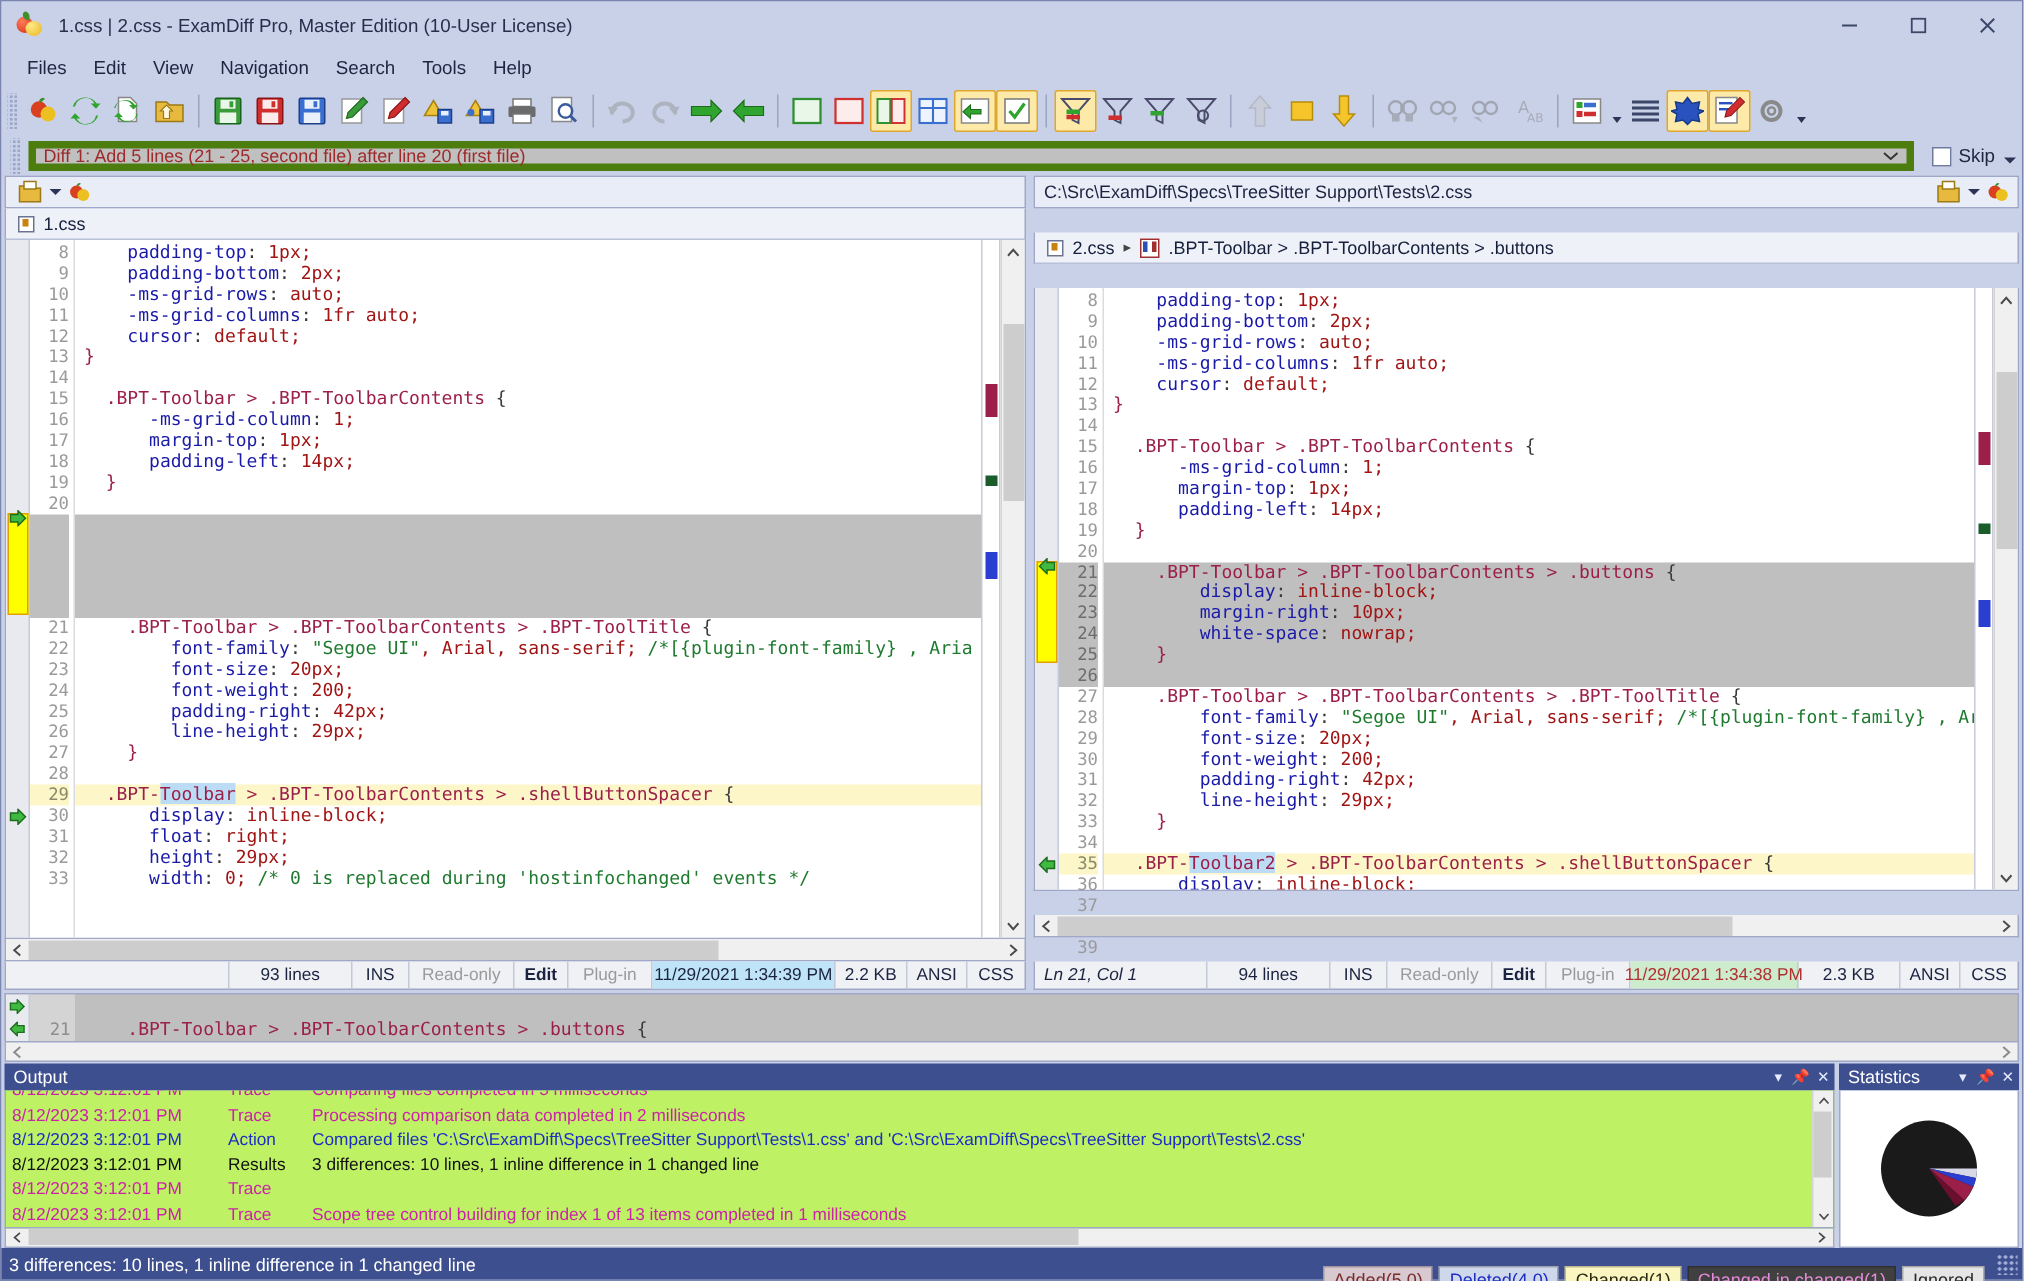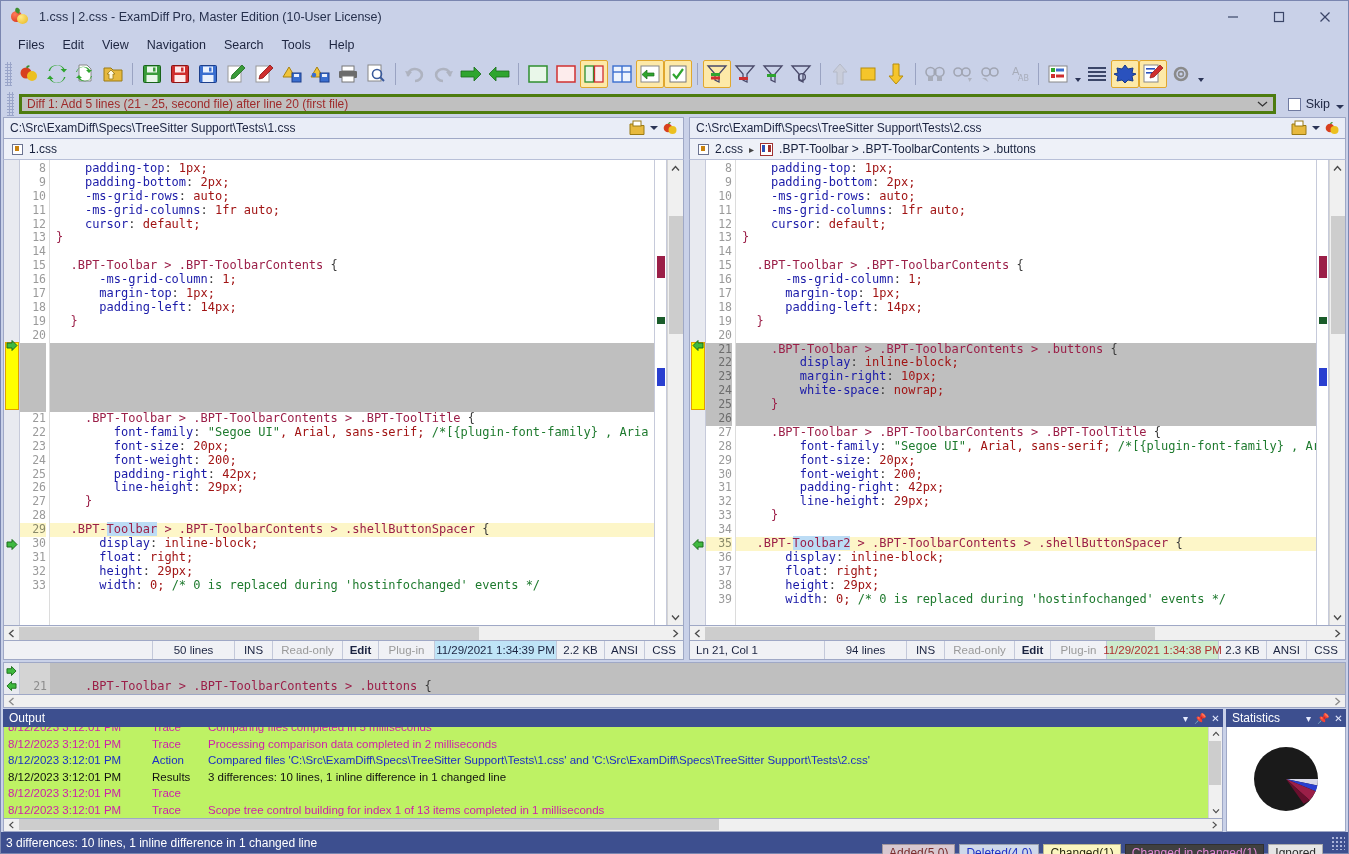--- a/index.html
+++ b/index.html
@@ -109,21 +109,21 @@
   
   .diffbar {
     height: 26px; flex: 0 0 26px;
     display: flex; align-items: center;
     padding: 0 4px 0 6px;
     background: #c9d1e8;
   }
   .diffbar .grip { margin-right: 5px; }
   .diff-combo {
     flex: 1 1 auto; height: 20px;
-    background: #c0c0c0; border: 3px solid #4d7c0f;
+    background: #c0c0c0; border: 5px solid #4d7c0f;
     display: flex; align-items: center;
     padding: 0 2px 0 5px; min-width: 0;
   }
   .diff-combo .txt {
     flex: 1 1 auto; font-size: 12px; color: #9e2a2a; white-space: nowrap;
     overflow: hidden; text-overflow: ellipsis;
   }
   .diff-combo .caret {
     width: 17px; height: 18px; display:flex;align-items:center;justify-content:center;
     color:#333; flex:0 0 17px;
@@ -141,21 +141,21 @@
   }
 
   
   .main {
     flex: 1 1 auto; display: flex; min-height: 0;
     background: #c9d1e8;
     padding: 0 2px;
   }
   .pane { display: flex; flex-direction: column; min-width: 0; }
   .pane-left { width: 681px; flex: 0 0 681px; }
-  .pane-right { flex: 1 1 auto; }
+  .pane-right { flex: 1 1 auto; gap: 16px; }
   .pane-gap { width: 5px; flex: 0 0 5px; }
 
   .path-row {
     height: 22px; flex: 0 0 22px;
     display: flex; align-items: center;
     background: #e9edf7; border: 1px solid #9fa8c6;
     padding: 0 3px 0 6px;
   }
   .path-text {
     flex: 1 1 auto; font-size: 12px; color: #1b2340;
@@ -266,21 +266,21 @@
   .fstatus {
     height: 19px; flex: 0 0 19px;
     display: flex; align-items: stretch;
     background: #f0f1f5; border: 1px solid #9fa8c6; border-top:none;
     font-size: 11.5px; color: #1b2340;
   }
   .fs-cell {
     display:flex; align-items:center; padding: 0 6px;
     border-right: 1px solid #c4c9da; white-space: nowrap;
   }
-  .fs-cell.grow { flex: 1 1 auto; }
+  .fs-cell.grow { flex: 1 1 auto; font-style: italic; }
   .fs-cell.dim { color: #9a9a9a; }
   .fs-cell.hl-blue { background: #bfe4f7; }
   .fs-cell.hl-green { background: #cdebcd; color: #b03030; }
   .fs-cell.last { border-right: none; }
 
   
   .scopebar {
     flex: 0 0 48px; display:flex; flex-direction:column;
     background: #c9d1e8; padding: 2px 2px 0 2px;
   }
@@ -704,21 +704,20 @@
       <div class="skip-box"></div>
       <div class="skip-label">Skip</div>
       <div class="skip-caret"></div>
     </div>
   </div>
 
   <div class="main">
 
     <div class="pane pane-left">
       <div class="path-row">
-        <div class="path-text">C:\Src\ExamDiff\Specs\TreeSitter Support\Tests\1.css</div>
         <div class="path-icon">
           <svg width="16" height="16" viewBox="0 0 16 16">
             <path d="M1 4 h6 l1.5 1.5 h6.5 v9 h-14Z" fill="#e7b93e" stroke="#9a7a14"></path>
             <rect x="4" y="1" width="8" height="5" fill="#fff" stroke="#9a7a14"></rect>
           </svg>
         </div>
         <div class="path-caret">
             <i></i>
           </div>
         <div class="path-icon">
@@ -847,21 +846,21 @@
         </div>
         <div class="hs-btn">
           <svg width="7" height="9" viewBox="0 0 7 9">
               <path d="M1.5 1 L5.5 4.5 L1.5 8" fill="none" stroke="#4a4a4a" stroke-width="1.3"></path>
             </svg>
         </div>
       </div>
 
       <div class="fstatus">
         <div class="fs-cell grow"></div>
-        <div class="fs-cell" style="width:82px;justify-content:center">50 lines</div>
+        <div class="fs-cell" style="width:82px;justify-content:center">93 lines</div>
         <div class="fs-cell" style="width:38px;justify-content:center">INS</div>
         <div class="fs-cell dim" style="width:70px;justify-content:center">Read-only</div>
         <div class="fs-cell" style="width:36px;justify-content:center;font-weight:bold">Edit</div>
         <div class="fs-cell dim" style="width:56px;justify-content:center">Plug-in</div>
         <div class="fs-cell hl-blue" style="width:122px;justify-content:center">11/29/2021 1:34:39 PM</div>
         <div class="fs-cell" style="width:48px;justify-content:center">2.2 KB</div>
         <div class="fs-cell" style="width:40px;justify-content:center">ANSI</div>
         <div class="fs-cell last" style="width:38px;justify-content:center">CSS</div>
       </div>
     </div>
@@ -1017,21 +1016,21 @@
       </div>
 
       <div class="fstatus">
         <div class="fs-cell grow">Ln 21, Col 1</div>
         <div class="fs-cell" style="width:82px;justify-content:center">94 lines</div>
         <div class="fs-cell" style="width:38px;justify-content:center">INS</div>
         <div class="fs-cell dim" style="width:70px;justify-content:center">Read-only</div>
         <div class="fs-cell" style="width:36px;justify-content:center;font-weight:bold">Edit</div>
         <div class="fs-cell dim" style="width:56px;justify-content:center">Plug-in</div>
         <div class="fs-cell hl-green" style="width:112px;justify-content:center">11/29/2021 1:34:38 PM</div>
-        <div class="fs-cell" style="width:48px;justify-content:center">2.3 KB</div>
+        <div class="fs-cell" style="width:68px;justify-content:center">2.3 KB</div>
         <div class="fs-cell" style="width:40px;justify-content:center">ANSI</div>
         <div class="fs-cell last" style="width:38px;justify-content:center">CSS</div>
       </div>
     </div>
   </div>
 
   <div class="scopebar">
     <div class="scope-row first">
       <div class="scope-gut">
         <svg width="11" height="10" viewBox="0 0 12 11">

